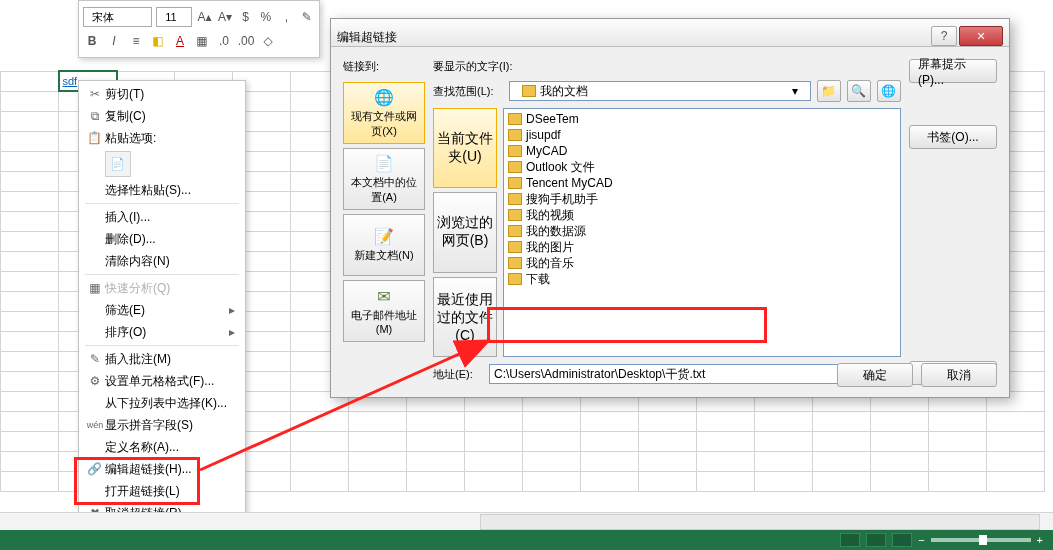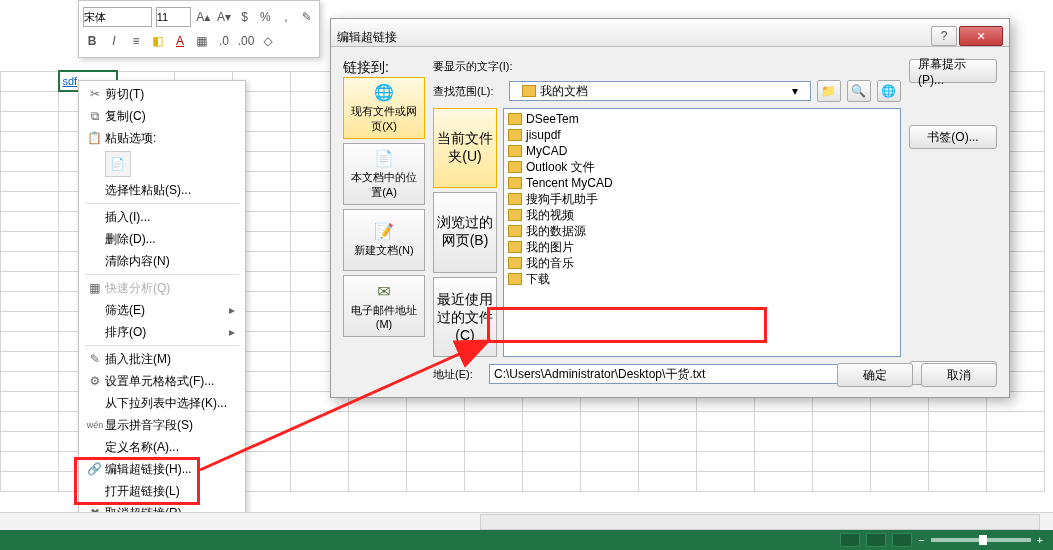--- a/index.html
+++ b/index.html
@@ -32,21 +32,21 @@
 
 .dlg { position: absolute; left: 330px; top: 18px; width: 680px; height: 380px; background: #f0f0f0; border: 1px solid #9a9a9a; box-shadow: 4px 4px 12px rgba(0,0,0,.3); }
 .dlg-title { height: 28px; background: linear-gradient(#fdfdfd,#e8e8e8); border-bottom: 1px solid #bcbcbc; display: flex; align-items: flex-end; padding: 0 6px; font-size: 12px; }
 .dlg-title .spacer { flex: 1; }
 .dlg-btns { display: flex; gap: 2px; }
 .dlg-close { width: 44px; height: 20px; background: linear-gradient(#e07a7a,#c83c3c); border: 1px solid #8a2a2a; border-radius: 2px; display: flex; align-items: center; justify-content: center; color: #fff; font-size: 11px; cursor: pointer; }
 .dlg-help { width: 26px; height: 20px; background: linear-gradient(#fdfdfd,#e3e3e3); border: 1px solid #a9a9a9; border-radius: 2px; display: flex; align-items: center; justify-content: center; font-size: 12px; cursor: pointer; color: #555; }
 .dlg-body { padding: 12px; display: flex; gap: 8px; position: relative; height: calc(100% - 28px); }
 
 .link-to { width: 82px; }
-.lbl-small { font-size: 14px; display: block; margin-bottom: 0; }
+.lbl-small { font-size: 11px; display: block; margin-bottom: 8px; }
 .link-opt { width: 82px; height: 62px; border: 1px solid #a9a9a9; background: linear-gradient(#fdfdfd,#e8e8e8); margin-bottom: 4px; display: flex; flex-direction: column; align-items: center; justify-content: center; font-size: 11px; text-align: center; cursor: pointer; padding: 2px; }
 .link-opt.selected { border: 1px solid #f0b000; background: linear-gradient(#fff9e1,#ffe69a); }
 .link-opt .li-ico { font-size: 16px; margin-bottom: 2px; color: #5a7a3a; }
 
 .mid { flex: 1; display: flex; flex-direction: column; gap: 6px; }
 .row-field { display: flex; align-items: center; gap: 6px; font-size: 11px; }
 .row-field input[type=text] { flex: 1; height: 20px; border: 1px solid #7a9ac0; padding: 0 4px; font-size: 12px; }
 .folder-drop { flex: 1; height: 20px; border: 1px solid #7a9ac0; background: #fff; display: flex; align-items: center; padding: 0 12px; font-size: 12px; }
 .folder-drop .fd-ico { width: 14px; height: 12px; background: #f0c14b; border: 1px solid #c0941b; margin-right: 4px; }
 .tiny-btn { width: 24px; height: 22px; border: 1px solid #a9a9a9; background: linear-gradient(#fdfdfd,#e3e3e3); display: inline-flex; align-items: center; justify-content: center; cursor: pointer; font-size: 12px; border-radius: 2px; }
@@ -70,21 +70,21 @@
 .arrow-svg { position: absolute; pointer-events: none; }
 
 
 .sheet-bar { position: absolute; left: 0; bottom: 20px; width: 1053px; height: 18px; background: #f3f3f3; border-top: 1px solid #d4d4d4; display: flex; align-items: center; font-size: 11px; }
 .sheet-scroll { position: absolute; left: 480px; bottom: 20px; width: 560px; height: 16px; background: #eaeaea; border: 1px solid #cfcfcf; }
 .status-bar { position: absolute; left: 0; bottom: 0; width: 1053px; height: 20px; background: #217346; display: flex; align-items: center; justify-content: flex-end; gap: 6px; padding: 0 10px; }
 .sb-ico { width: 20px; height: 14px; background: #1a5c38; border: 1px solid #2e8a56; }
 .sb-slider { width: 100px; height: 4px; background: #a5c9b4; position: relative; }
 .sb-slider::after { content: ''; position: absolute; left: 48px; top: -3px; width: 8px; height: 10px; background: #fff; }
 
-select { appearance: none; background: #fff; padding: 0 0; }
+select { appearance: none; background: #fff; padding: 0 8px; }
 </style>
 </head>
 <body>
 
 <div class="grid">
   <table>
       <tbody>
     <tr>
           <td></td>
           <td class="cell-active"><span>sdf</span></td>

